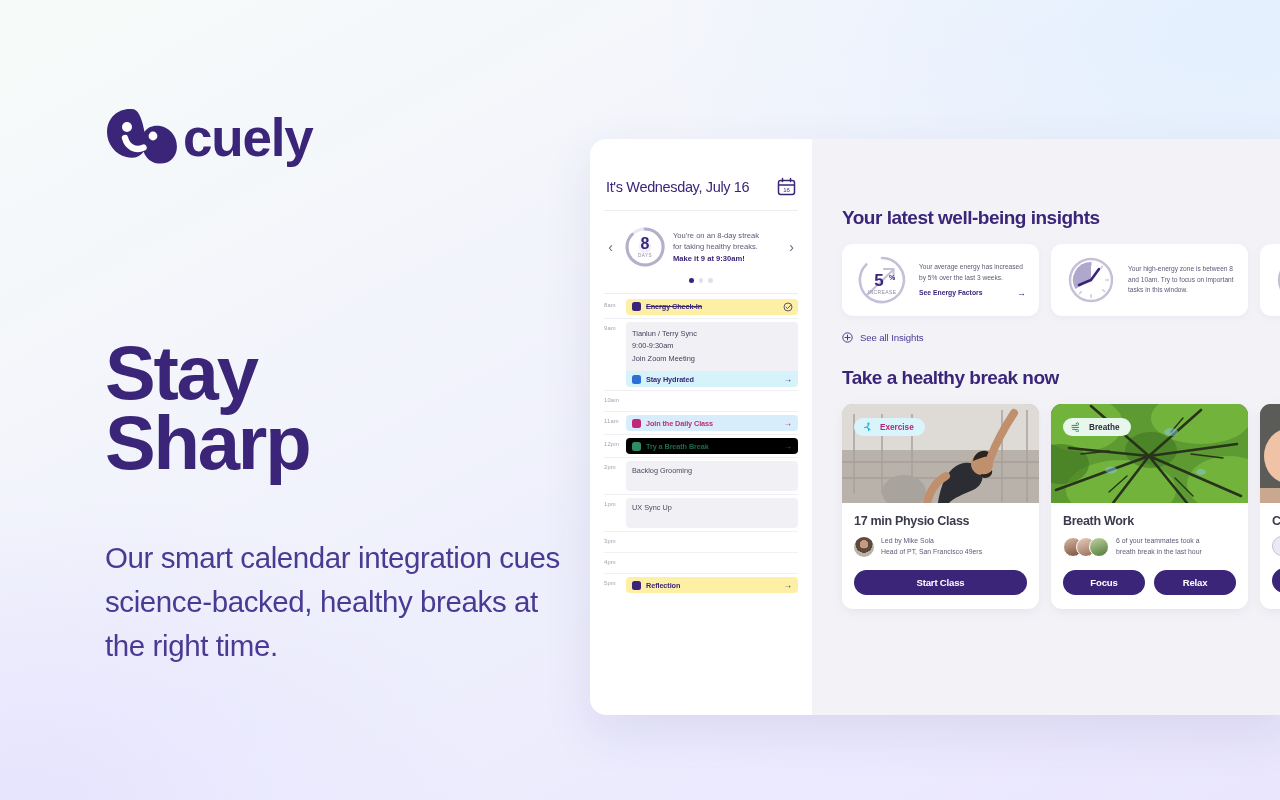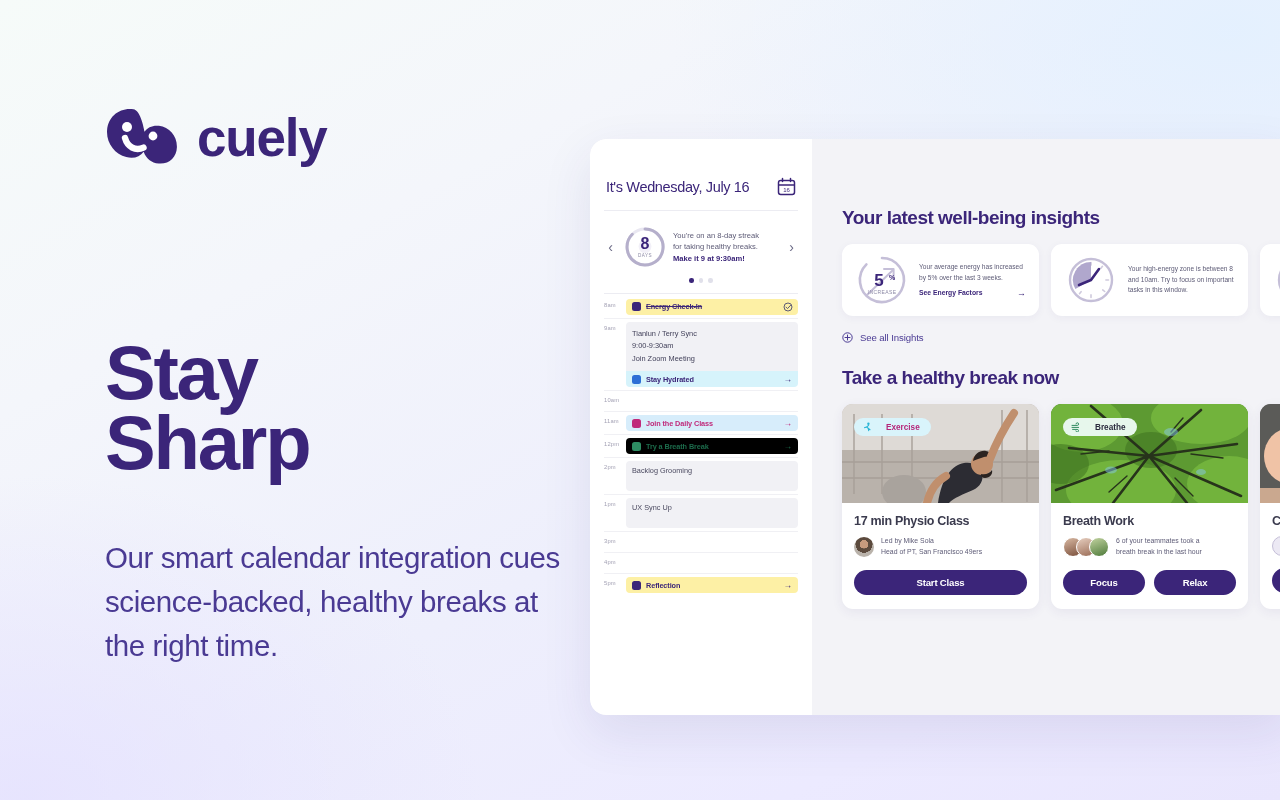--- a/index.html
+++ b/index.html
@@ -12,21 +12,21 @@
   .bg-tint {
     position: absolute; inset: 0;
     background:
       radial-gradient(900px 520px at 96% 4%, rgba(226,240,255,.85) 0%, rgba(226,240,255,0) 62%),
       radial-gradient(700px 500px at 2% 100%, rgba(228,224,255,.75) 0%, rgba(228,224,255,0) 65%);
     pointer-events: none;
   }
 
   
   .hero { position: absolute; left: 105px; top: 100px; width: 470px; }
-  .logo-row { display: flex; align-items: center; gap: 20px; height: 74px; }
+  .logo-row { display: flex; align-items: center; gap: 6px; height: 74px; }
   .logo-mark { width: 72px; height: 60px; }
   .logo-word {
     font-size: 53px; font-weight: 700; color: #3b2579;
     letter-spacing: -1.2px; line-height: 1;
   }
   .headline {
     margin-top: 164px;
     font-size: 76px; font-weight: 800; color: #3b2579;
     line-height: .92; letter-spacing: -2.2px;
   }
@@ -145,21 +145,21 @@
   .brk {
     background: #fff; border-radius: 11px; overflow: hidden;
     flex: 0 0 197px; box-shadow: 0 3px 12px rgba(60,45,120,.07);
   }
   .brk-img { height: 99px; position: relative; }
   .img-ex { background: linear-gradient(155deg,#d8d4d0 0%,#bdb6b0 40%,#8d8680 100%); }
   .img-br { background: linear-gradient(150deg,#3f6b22 0%,#7ab33a 35%,#4d7d2a 70%,#2e5a1c 100%); }
   .img-ca { background: linear-gradient(150deg,#6a6a68 0%,#4e4e4c 100%); }
   .pill {
     position: absolute; left: 12px; top: 14px;
-    display: flex; align-items: center; gap: 14px;
+    display: flex; align-items: center; gap: 8px;
     border-radius: 20px; padding: 4px 11px 4px 8px;
     font-size: 8.2px; font-weight: 700;
   }
   .pill-ex { background: #d9f4fb; color: #b5267a; }
   .pill-br { background: #e7f7ec; color: #2b2b3d; }
   .pill-ic { width: 10px; height: 10px; }
   .brk-body { padding: 11px 12px 14px 12px; }
   .brk-title { font-size: 12.5px; font-weight: 700; color: #3b3b4e; letter-spacing: -.3px; }
   .brk-meta { display: flex; align-items: center; gap: 7px; margin-top: 8px; }
   .av { width: 20px; height: 20px; border-radius: 50%; flex: 0 0 20px; }

